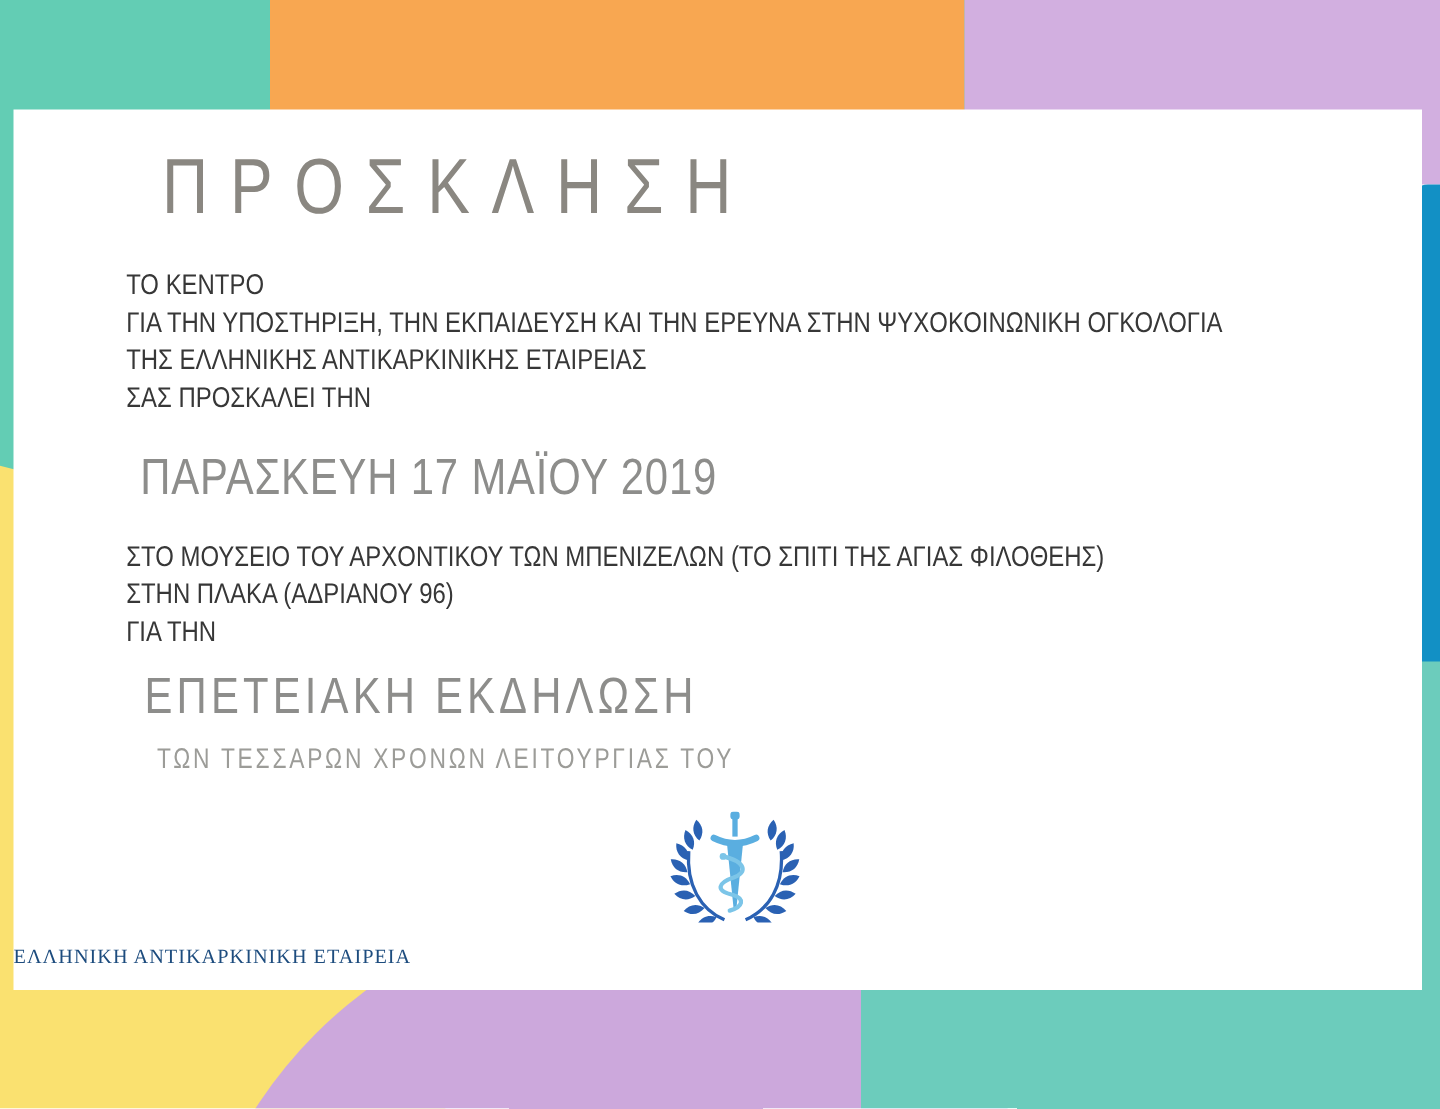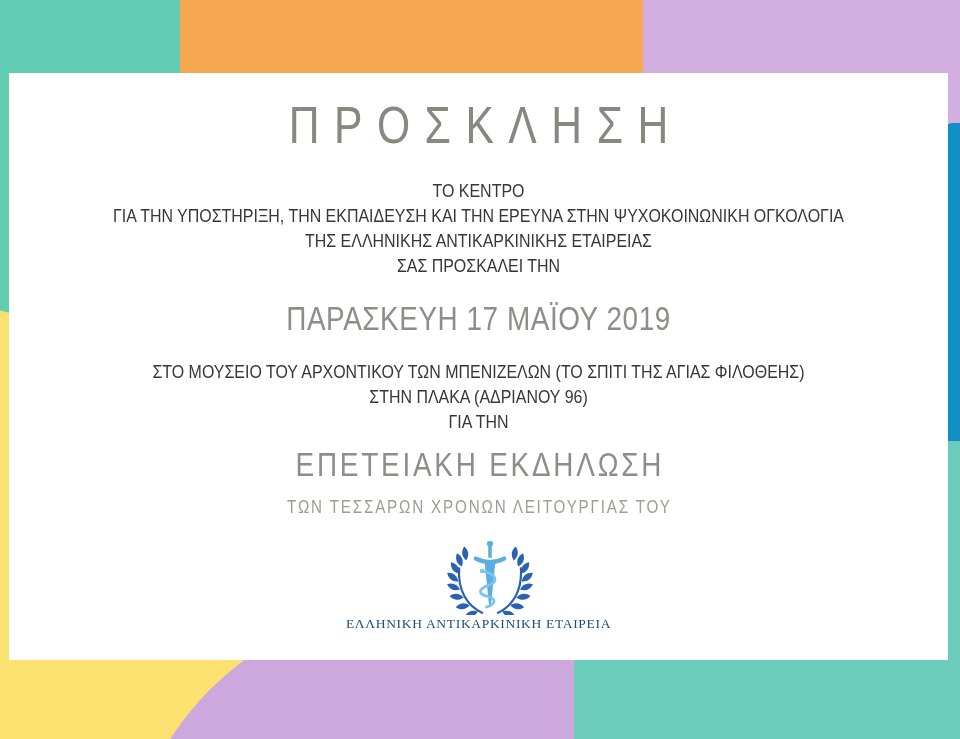--- a/index.html
+++ b/index.html
@@ -25,21 +25,20 @@
   .bg-purple-b  { left: 123px; top: 602px; width: 596px; height: 596px;
                   background: #CCA8DC; border-radius: 50%; }
   .bg-teal-br   { left: 574px; top: 441px; width: 386px; height: 298px;
                   background: #6CCCBC; border-top-left-radius: 30px; }
   
   .card {
     position: absolute;
     left: 9px; top: 73px;
     width: 939px; height: 587px;
     background: #FFFFFF;
-    text-align: center;
   }
   .card > div { white-space: nowrap; }
   .title {
     margin-top: 22px;
     font-size: 52px; line-height: 60px;
     color: #8A8781;
     letter-spacing: 0.34em; text-indent: 0.34em;
     transform: scaleX(0.82);
   }
   .host-block  { margin-top: 23px; transform: scaleX(0.84); }
@@ -67,21 +66,21 @@
     color: #9C9C98;
     letter-spacing: 0.12em; text-indent: 0.12em;
     transform: scaleX(0.80);
   }
   .logo {
     display: block;
     margin: 21px auto 0 auto;
     position: relative; left: 11px;
   }
   .org-name {
-    margin-top: 0;
+    margin-top: 14px;
     font-family: "Liberation Serif", serif;
     font-size: 13.5px; line-height: 18px;
     color: #1D4C7E;
     letter-spacing: 0.05em;
   }
 </style>
 </head>
 <body>
 
 <div id="stage">

